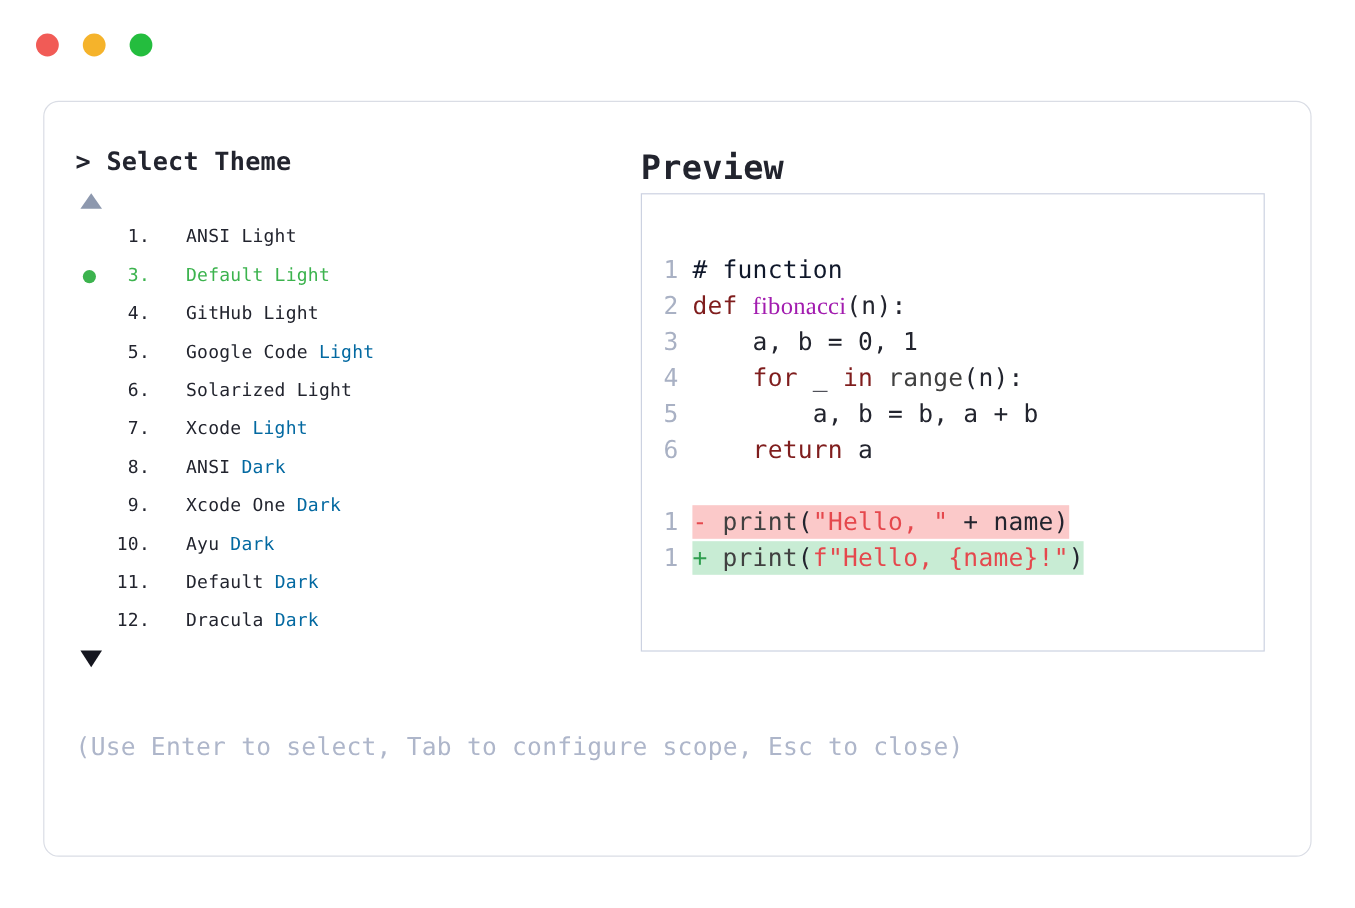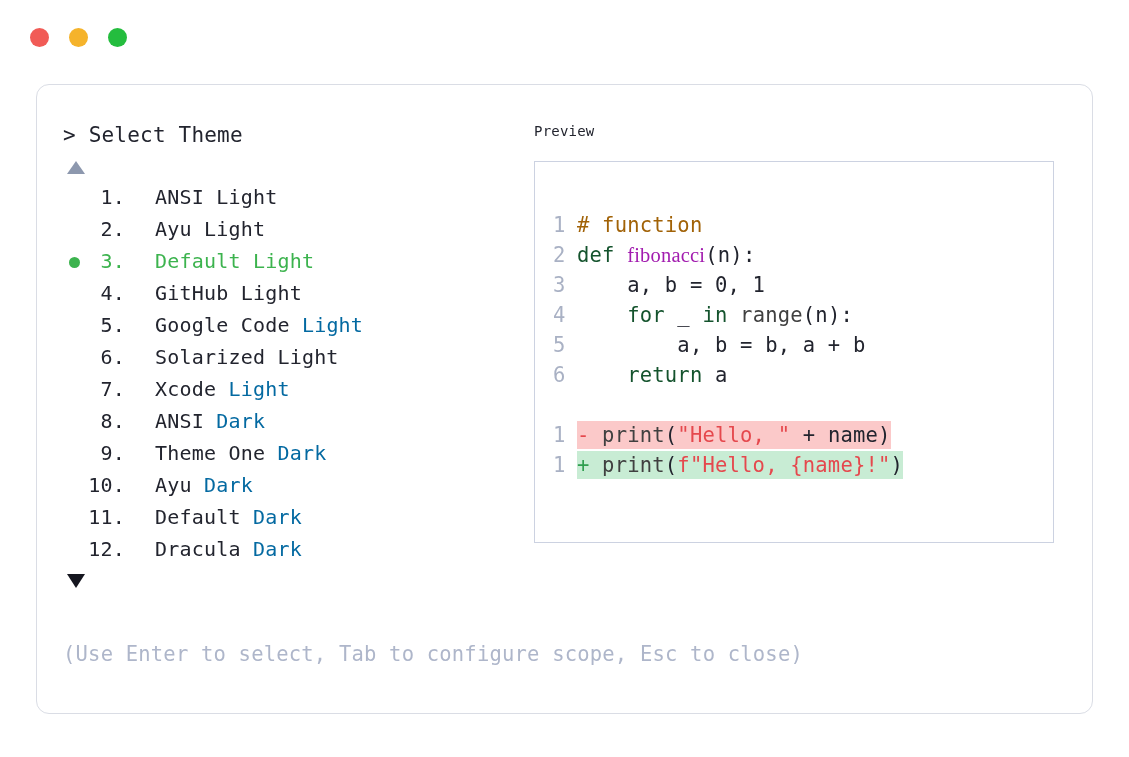--- a/index.html
+++ b/index.html
@@ -44,29 +44,29 @@
 
   .card-inner {
     position: absolute;
     left: 26px;
     top: 38px;
     right: 20px;
     bottom: 18px;
   }
 
   
-  .head-row { position: relative; height: 36px; }
+  .head-row { position: relative; height: 36px; font-weight: bold; }
   .prompt {
     position: absolute; left: 0; top: 0;
     font-size: 21px; color: #22242e; white-space: pre;
     letter-spacing: 0.2px;
   }
   .preview-label {
     position: absolute; left: 471px; top: 0;
-    font-size: 14px; color: #22242e; white-space: pre;
+    font-size: 28px; color: #22242e; white-space: pre;
     letter-spacing: 0.2px;
   }
 
   
   .list-col {
     position: absolute;
     left: 0; top: 38px;
     width: 470px;
   }
 
@@ -84,21 +84,21 @@
     border-right: 9px solid transparent;
     border-top: 14px solid #15161f;
     margin-left: 4px;
     margin-top: 9px;
   }
 
   .theme-item {
     position: relative;
     height: 32px;
     line-height: 32px;
-    font-size: 20px;
+    font-size: 15px;
     white-space: pre;
     color: #22242e;
     letter-spacing: 0.2px;
   }
   .bullet {
     position: absolute;
     left: 6px; top: 12px;
     width: 11px; height: 11px;
     border-radius: 50%;
     background: #3cb34e;
@@ -144,22 +144,22 @@
   }
   .cl { display: block; height: 30px; }
   .ln {
     display: inline-block;
     width: 24px;
     color: #a9b1c4;
     text-align: left;
   }
   .diff-gap { display: block; height: 30px; }
 
-  .tok-com   { color: #a16207; }
-  .tok-kw    { color: #14532d; }
+  .tok-com   { color: #0f172a; }
+  .tok-kw    { color: #7f1d1d; }
   .tok-fn    { color: #a21caf; font-family: Liberation Serif, serif; }
   .tok-bi    { color: #404040; }
   .tok-txt   { color: #22242e; }
   .tok-str   { color: #e5484d; }
 
   .diff-line { display: block; height: 30px; }
   .diff-body { padding: 2px 0; }
   .del .diff-body { background: #fbc9c9; }
   .add .diff-body { background: #c8ecd4; }
   .sign-del { color: #e5484d; }
@@ -181,28 +181,27 @@
 
       <div class="head-row">
         <div class="prompt">&gt; Select Theme</div>
         <div class="preview-label">Preview</div>
       </div>
 
       <div class="list-col">
         <div class="arrow-up"></div>
         <div id="theme-list">
             <div class="theme-item"><span class="num">1.</span><span class="item-indent"> </span><span class="tname">ANSI Light</span></div>
-            <div class="theme-item"><span class="num">2.</span><span class="item-indent"> </span><span class="tname">Ayu Light</span></div>
             <div class="theme-item sel"><span class="bullet"></span><span class="num">3.</span><span class="item-indent"> </span><span class="tname">Default Light</span></div>
             <div class="theme-item"><span class="num">4.</span><span class="item-indent"> </span><span class="tname">GitHub Light</span></div>
             <div class="theme-item"><span class="num">5.</span><span class="item-indent"> </span><span class="tname">Google Code</span><span class="tvariant-dim"> Light</span></div>
             <div class="theme-item"><span class="num">6.</span><span class="item-indent"> </span><span class="tname">Solarized Light</span></div>
             <div class="theme-item"><span class="num">7.</span><span class="item-indent"> </span><span class="tname">Xcode</span><span class="tvariant-dim"> Light</span></div>
             <div class="theme-item"><span class="num">8.</span><span class="item-indent"> </span><span class="tname">ANSI</span><span class="tvariant-dim"> Dark</span></div>
-            <div class="theme-item"><span class="num">9.</span><span class="item-indent"> </span><span class="tname">Theme One</span><span class="tvariant-dim"> Dark</span></div>
+            <div class="theme-item"><span class="num">9.</span><span class="item-indent"> </span><span class="tname">Xcode One</span><span class="tvariant-dim"> Dark</span></div>
             <div class="theme-item"><span class="num">10.</span><span class="item-indent"> </span><span class="tname">Ayu</span><span class="tvariant-dim"> Dark</span></div>
             <div class="theme-item"><span class="num">11.</span><span class="item-indent"> </span><span class="tname">Default</span><span class="tvariant-dim"> Dark</span></div>
             <div class="theme-item"><span class="num">12.</span><span class="item-indent"> </span><span class="tname">Dracula</span><span class="tvariant-dim"> Dark</span></div>
           </div>
         <div class="arrow-down"></div>
         <div class="hint">(Use Enter to select, Tab to configure scope, Esc to close)</div>
       </div>
 
       <div class="preview-box">
         <div class="code" id="code-block"><span class="cl"><span class="ln">1</span><span class="tok-com"># function</span></span><span class="cl"><span class="ln">2</span><span class="tok-kw">def </span><span class="tok-fn">fibonacci</span><span class="tok-txt">(n):</span></span><span class="cl"><span class="ln">3</span><span class="tok-txt">    a, b = 0, 1</span></span><span class="cl"><span class="ln">4</span><span class="tok-txt">    </span><span class="tok-kw">for</span><span class="tok-txt"> _ </span><span class="tok-kw">in</span><span class="tok-txt"> </span><span class="tok-bi">range</span><span class="tok-txt">(n):</span></span><span class="cl"><span class="ln">5</span><span class="tok-txt">        a, b = b, a + b</span></span><span class="cl"><span class="ln">6</span><span class="tok-txt">    </span><span class="tok-kw">return</span><span class="tok-txt"> a</span></span><span class="diff-gap"></span><span class="diff-line del"><span class="ln">1</span><span class="diff-body"><span class="sign-del">- </span><span class="tok-bi">print</span><span class="tok-txt">(</span><span class="tok-str">"Hello, "</span><span class="tok-txt"> + name)</span></span></span><span class="diff-line add"><span class="ln">1</span><span class="diff-body"><span class="sign-add">+ </span><span class="tok-bi">print</span><span class="tok-txt">(</span><span class="tok-str">f"Hello, {name}!"</span><span class="tok-txt">)</span></span></span></div>

